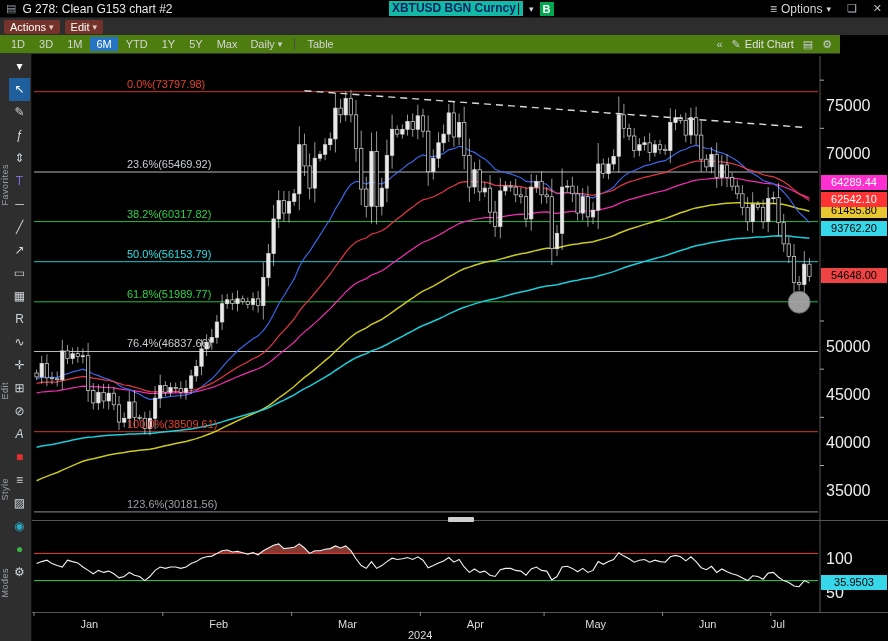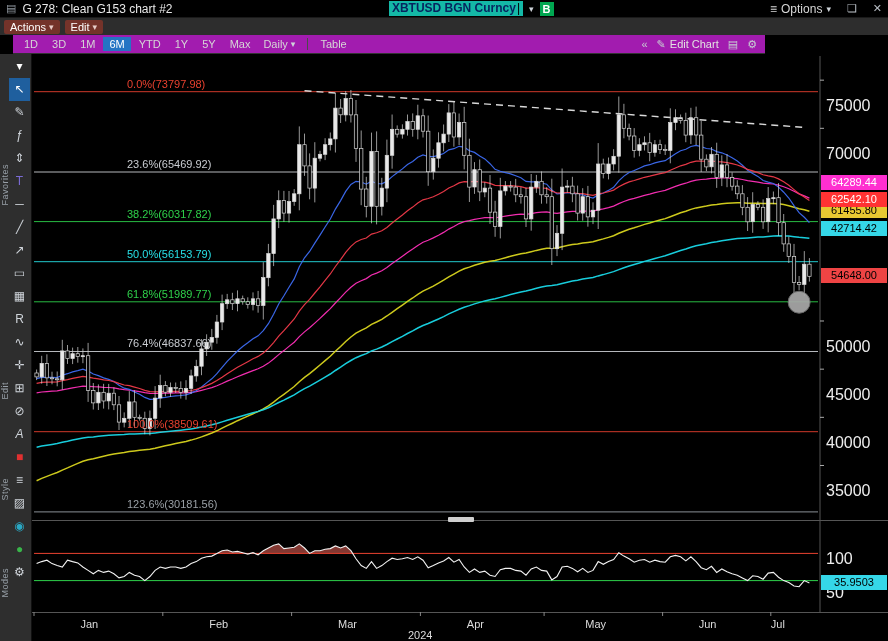--- a/index.html
+++ b/index.html
@@ -20,23 +20,23 @@
            line-height:14px;text-align:center;}
   #options-group{display:flex;align-items:center;gap:4px;color:#d6d6d6;}
   #titlebar .tb-icon{color:#b9bfc6;font-size:11px;margin-left:10px;}
   
   #menubar{position:absolute;top:18px;left:0;width:888px;height:17px;background:#2d2d2d;
            display:flex;align-items:center;gap:5px;padding:0 4px;box-sizing:border-box;z-index:20;}
   .menu-btn{background:#74332a;color:#fff;font-size:11px;height:14px;line-height:14px;
             padding:0 6px;border-radius:2px;display:flex;align-items:center;gap:3px;}
   .menu-btn .caret{color:#e7cdc9;}
   
-  #toolbar{position:absolute;top:35px;left:0;width:752px;height:19px;background:#a21caf;
+  #toolbar{position:absolute;top:35px;left:0;width:840px;height:19px;background:#4d7c0f;
            display:flex;align-items:center;padding:0 4px;box-sizing:border-box;z-index:20;
-           border-bottom:1px solid #333;font-size:11px;color:#d6d6d6;margin-left:13px;}
+           border-bottom:1px solid #333;font-size:11px;color:#d6d6d6;}
   #periods{display:flex;align-items:center;}
   .period{padding:1px 6px;margin:0 1px;cursor:default;}
   .period.active{background:#2574c4;color:#fff;}
   .tool-sep{width:1px;height:12px;background:#4a4a4a;margin:0 6px;}
   #freq-btn,#table-btn{display:flex;align-items:center;gap:3px;padding:1px 6px;}
   #toolbar-right{margin-left:auto;display:flex;align-items:center;gap:9px;padding-right:4px;}
   #toolbar-right .tb-icon{color:#c6ccd2;font-size:11px;}
   #edit-chart{display:flex;align-items:center;gap:4px;color:#e2e2e2;}
   
   #sidebar{position:absolute;top:54px;left:0;width:32px;height:587px;background:#2e2e2e;
@@ -418,21 +418,21 @@
     <div class="fib-label" style="top: 497.916px; left: 127px; color: rgb(154, 160, 166);">123.6%(30181.56)</div>
     <div class="axis-label" style="top: 73.1571px;">75000</div>
     <div class="axis-label" style="top: 121.325px;">70000</div>
     <div class="axis-label" style="top: 313.995px;">50000</div>
     <div class="axis-label" style="top: 362.162px;">45000</div>
     <div class="axis-label" style="top: 410.33px;">40000</div>
     <div class="axis-label" style="top: 458.497px;">35000</div>
     <div class="price-tag" style="top: 175.337px; background: rgb(255, 47, 208); color: rgb(255, 255, 255); z-index: 30;">64289.44</div>
     <div class="price-tag" style="top: 192.17px; background: rgb(255, 51, 51); color: rgb(255, 255, 255); z-index: 29;">62542.10</div>
     <div class="price-tag" style="top: 202.635px; background: rgb(232, 200, 50); color: rgb(0, 0, 0); z-index: 28;">61455.80</div>
-    <div class="price-tag" style="top: 221.416px; background: rgb(53, 215, 232); color: rgb(0, 0, 0); z-index: 27;">42714.42</div>
+    <div class="price-tag" style="top: 221.416px; background: rgb(53, 215, 232); color: rgb(0, 0, 0); z-index: 27;">93762.20</div>
     <div class="price-tag" style="top: 268.218px; background: #ef4444; color: rgb(0, 0, 0); z-index: 26;">54648.00</div>
     <div class="axis-label" style="top: 526px;">100</div>
     <div class="axis-label" style="top: 560px;">50</div>
     <div class="price-tag" style="top: 575.001px; background: rgb(53, 215, 232); color: rgb(0, 0, 0); z-index: 31;">35.9503</div>
     <div class="month-label" style="left: 80.404px;">Jan</div>
     <div class="month-label" style="left: 209.212px;">Feb</div>
     <div class="month-label" style="left: 338.02px;">Mar</div>
     <div class="month-label" style="left: 466.828px;">Apr</div>
     <div class="month-label" style="left: 585.331px;">May</div>
     <div class="month-label" style="left: 698.682px;">Jun</div>

